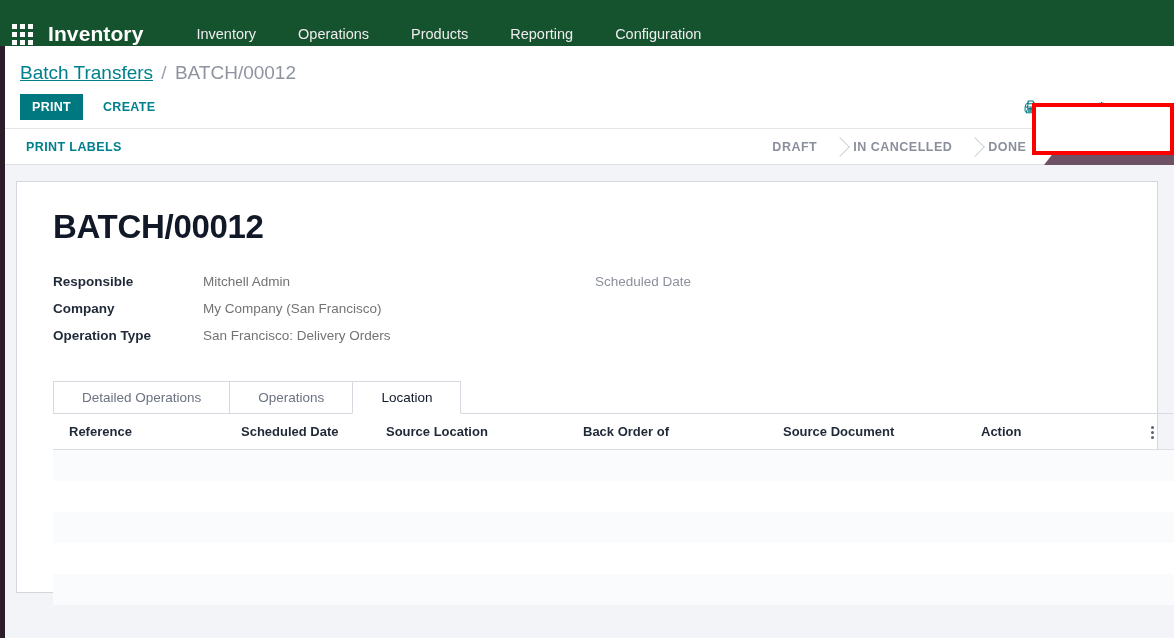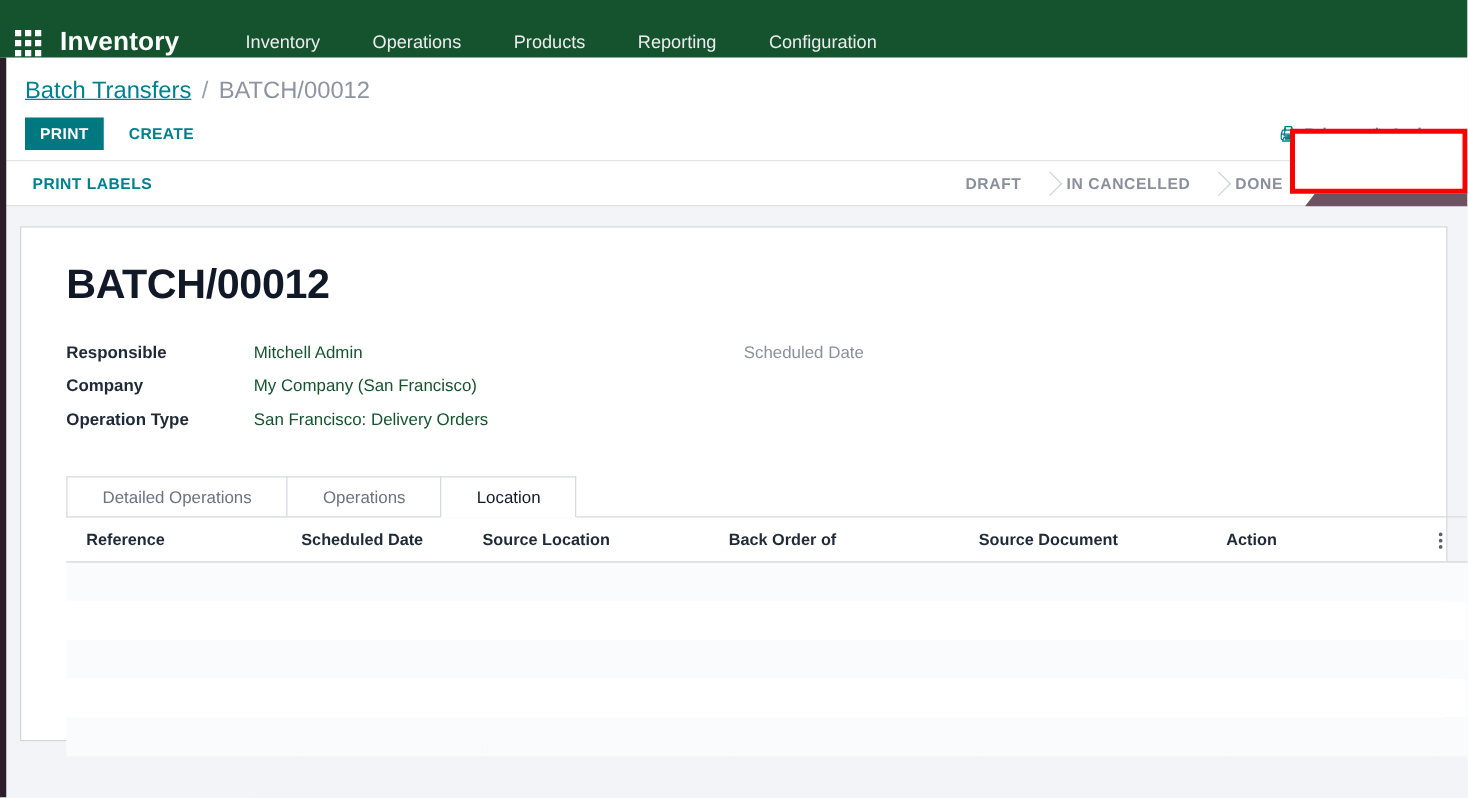--- a/index.html
+++ b/index.html
@@ -227,21 +227,21 @@
   .field-label {
     width: 150px;
     font-size: 13.5px;
     font-weight: bold;
     color: #1f2937;
     flex: none;
   }
   .field-label.muted { font-weight: normal; color: #8b909c; }
   .field-value {
     font-size: 13.5px;
-    color: #14532d;
+    color: #737373;
     cursor: pointer;
   }
   .field-value.empty { color: transparent; }
 
   
   .notebook { padding-left: 16px; margin-top: 26px; }
   .tabs { display: flex; align-items: flex-end; position: relative; }
   .tabs::after {
     content: "";
     position: absolute;

